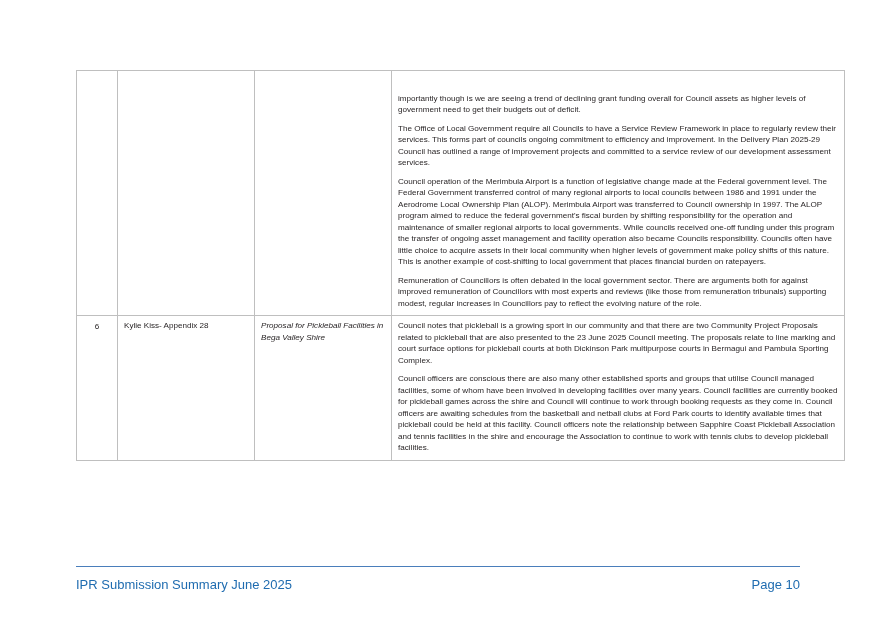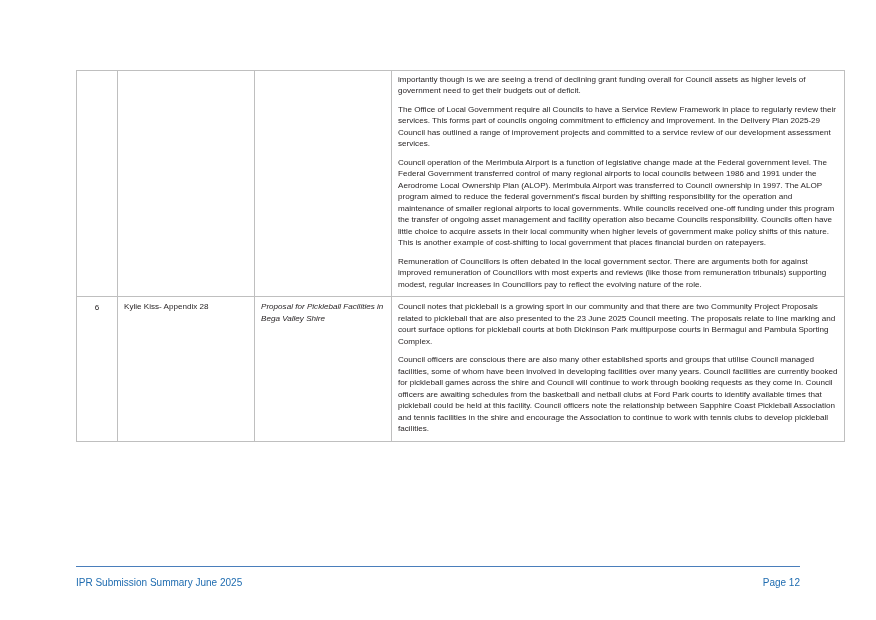--- a/index.html
+++ b/index.html
@@ -54,38 +54,38 @@
   td.col-body {
     width: 440px;
   }
   .cell-p {
     margin: 0 0 7px 0;
   }
   .cell-p:last-child {
     margin-bottom: 0;
   }
   .row-continued td {
-    padding-top: 3px;
+    padding-top: 22px;
   }
   .footer-rule {
     position: absolute;
     left: 76px;
     top: 566px;
     width: 724px;
     height: 1px;
     background: #4a7ebb;
   }
   .footer {
     position: absolute;
     left: 76px;
     top: 577px;
     width: 724px;
     display: flex;
     justify-content: space-between;
-    font-size: 10px;
+    font-size: 13px;
     color: #1f6cb0;
   }
   .footer-left, .footer-right {
     white-space: nowrap;
   }
 </style>
 </head>
 <body>
 
 <div class="page">
@@ -112,16 +112,16 @@
           <p class="cell-p">Council officers are conscious there are also many other established sports and groups that utilise Council managed facilities, some of whom have been involved in developing facilities over many years. Council facilities are currently booked for pickleball games across the shire and Council will continue to work through booking requests as they come in. Council officers are awaiting schedules from the basketball and netball clubs at Ford Park courts to identify available times that pickleball could be held at this facility. Council officers note the relationship between Sapphire Coast Pickleball Association and tennis facilities in the shire and encourage the Association to continue to work with tennis clubs to develop pickleball facilities.</p>
         </td>
       </tr>
     </tbody>
   </table>
 
   <div class="footer-rule"></div>
 
   <div class="footer">
     <span class="footer-left">IPR Submission Summary June 2025</span>
-    <span class="footer-right">Page 12</span>
+    <span class="footer-right">Page 10</span>
   </div>
 
 </div>
 
 </body></html>

